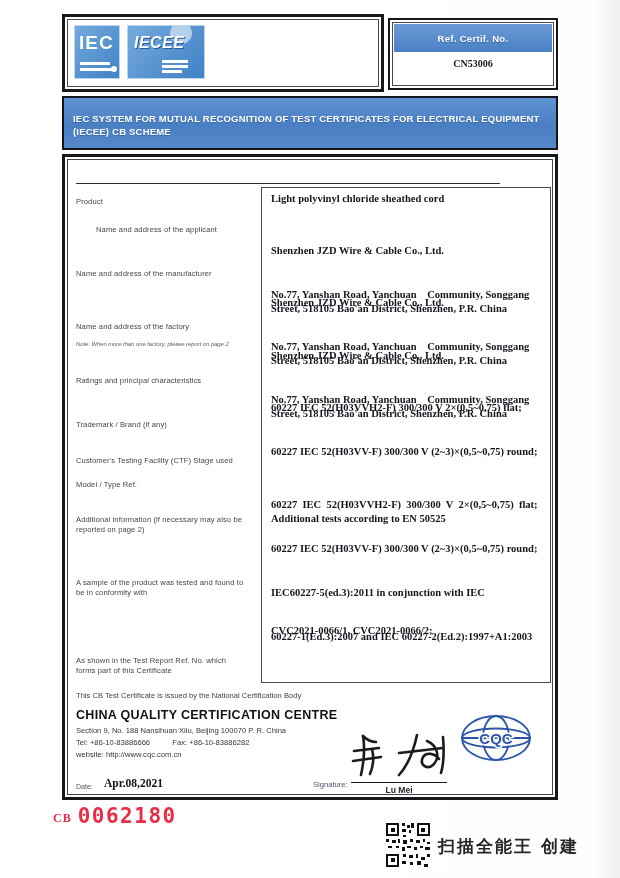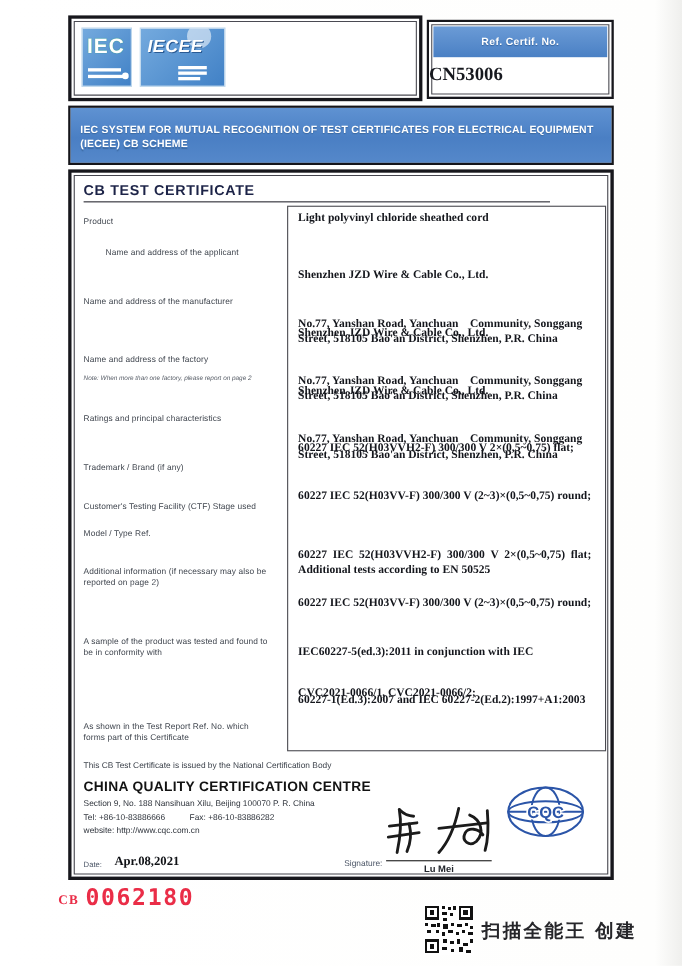--- a/index.html
+++ b/index.html
@@ -30,22 +30,22 @@
     border-radius:50%; background:rgba(255,255,255,.55); }
   .iecee-l { position:absolute; height:2.5px; background:#fff; }
 
   
   .ref-box { left:388px; top:18px; width:170px; height:72px; background:#fff;
     border:2.5px solid #17171c; box-shadow:inset 0 0 0 2px #fff, inset 0 0 0 3px #4a4a52; }
   .ref-head { position:absolute; left:4px; top:4px; right:4px; height:28px;
     background:linear-gradient(180deg,#6b9bd6,#4a80c4); color:#fff;
     font-size:9.5px; font-weight:bold; display:flex; align-items:center; justify-content:center;
     letter-spacing:.3px; text-shadow:0 1px 1px #33619b; }
-  .ref-val { position:absolute; left:0; right:0; top:38px; 
-    font-family:"Liberation Serif", serif; font-weight:bold; font-size:17px; color:#16181e; }
+  .ref-val { position:absolute; left:0; right:0; top:38px; text-align:center;
+    font-family:"Liberation Serif", serif; font-weight:bold; font-size:10px; color:#16181e; }
 
   
   .banner { left:62px; top:96px; width:496px; height:54px;
     border:2.5px solid #15151a;
     background:linear-gradient(180deg,#5f92d2 0%,#4a7fc4 55%,#5588ca 100%);
     color:#fff; font-weight:bold; font-size:9.5px; line-height:12.5px;
     padding:15px 9px; text-shadow:0 1px 1px #3a68a0; letter-spacing:.2px; }
 
   
   .main-box { left:62px; top:154px; width:496px; height:646px; background:#fff;
@@ -113,21 +113,20 @@
   <div class="ref-head">Ref. Certif. No.</div>
   <div class="ref-val">CN53006</div>
 </div>
 
 <div class="abs banner">
   <div>IEC SYSTEM FOR MUTUAL RECOGNITION OF TEST CERTIFICATES FOR ELECTRICAL EQUIPMENT</div>
   <div>(IECEE) CB SCHEME</div>
 </div>
 
 <div class="abs main-box">
-  <div class="cert-title">CB TEST CERTIFICATE</div>
   <div class="title-rule"></div>
 
   <div class="lbl" style="top:40px;">Product</div>
   <div class="lbl" style="top:68px;padding-left:20px;">Name and address of the applicant</div>
   <div class="lbl" style="top:112px;">Name and address of the manufacturer</div>
   <div class="lbl" style="top:165px;">Name and address of the factory</div>
   <div class="lbl-note" style="top:184px;">Note: When more than one factory, please report on page 2</div>
   <div class="lbl" style="top:219px;">Ratings and principal characteristics</div>
   <div class="lbl" style="top:263px;">Trademark / Brand (if any)</div>
   <div class="lbl" style="top:299px;">Customer's Testing Facility (CTF) Stage used</div>

